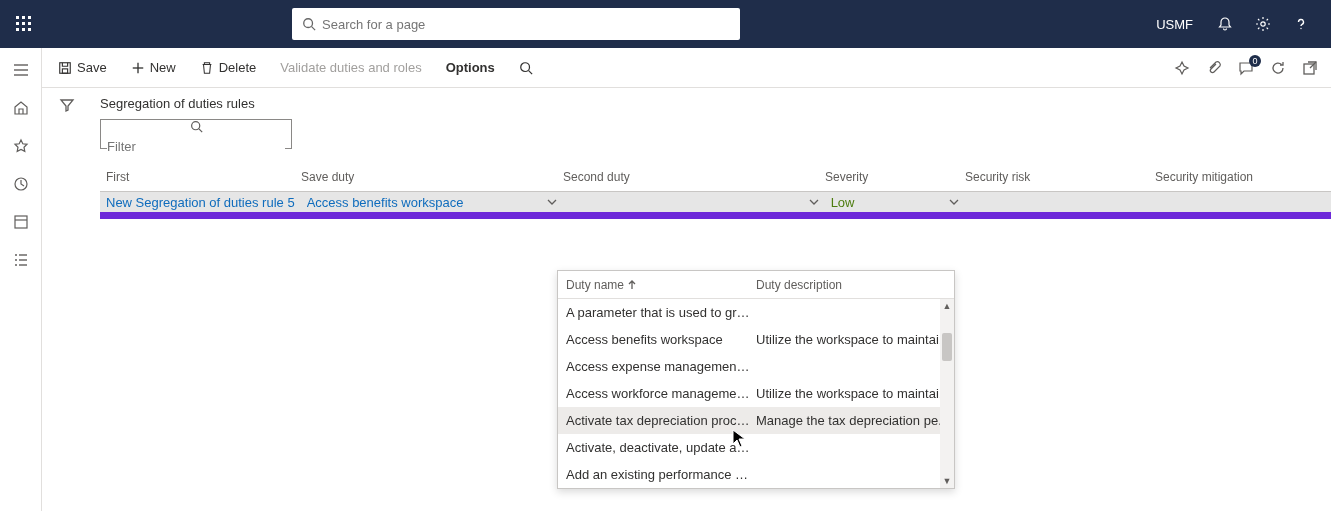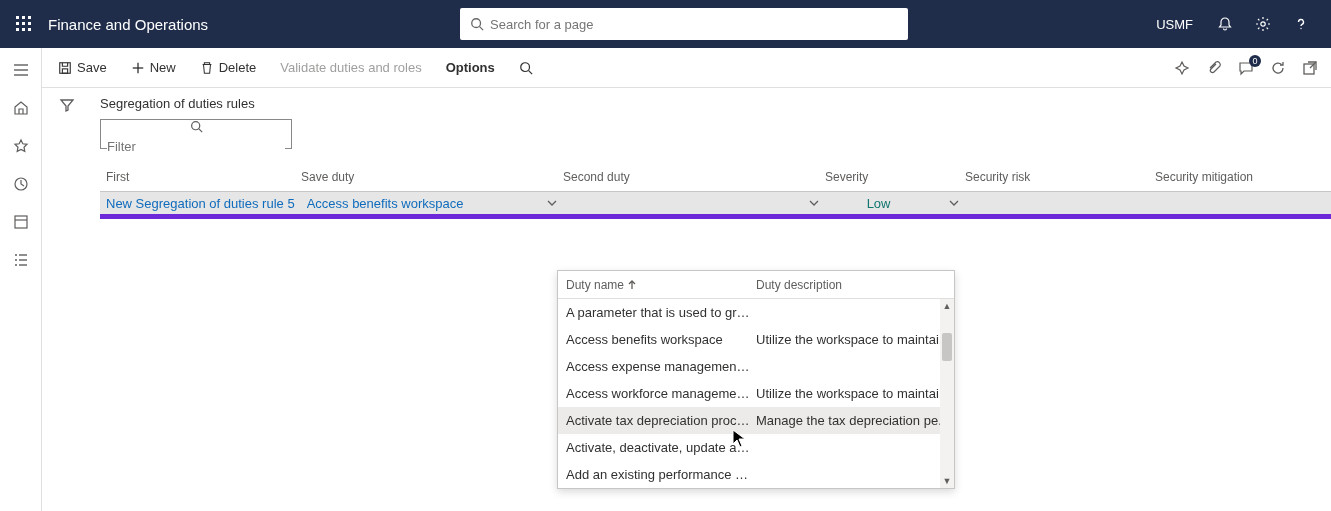--- a/index.html
+++ b/index.html
@@ -47,21 +47,21 @@
   .page-title { font-size: 13px; color:#323130; margin-bottom: 8px; }
 
   .filter-input { width: 192px; height: 30px; border:1px solid #8a8886; display:flex; align-items:center; padding:0 6px; gap:6px;flex-direction:column; }
   .filter-input input { border:none; outline:none; width:100%; font-size:13px; font-style: normal; }
   .filter-input .mag { color:#605e5c; display:flex;}
 
   
   .grid { margin-top: 14px; }
   .grid-header { display:flex; height: 28px; align-items:center; color:#605e5c; font-size:12px; }
   .grid-header .col, .grid-row .col { padding: 0 6px; display:flex; align-items:center; }
-  .grid-row { display:flex; height: 28px; background:#e6e6e6; border-top:1px solid #c8c6c4; border-bottom:5px solid #6d28d9; }
+  .grid-row { display:flex; height: 28px; background:#e6e6e6; border-top:1px solid #c8c6c4; border-bottom:7px solid #6d28d9; }
   .grid-row .cell-input { color:#0f6cbd; font-size:13px; width:100%; overflow:hidden; text-overflow:ellipsis; white-space:nowrap; }
   .col.name   { flex: 0 0 195px; }
   .col.first  { flex: 0 0 262px; position:relative; }
   .col.second { flex: 0 0 262px; position:relative; }
   .col.sev    { flex: 0 0 140px; position:relative; }
   .col.risk   { flex: 0 0 190px; }
   .col.mit    { flex: 1; }
   .chev { position:absolute; right:6px; color:#605e5c; display:flex; }
 
   
@@ -94,21 +94,20 @@
         <rect x="6" y="0" width="3" height="3"></rect>
         <rect x="12" y="0" width="3" height="3"></rect>
         <rect x="0" y="6" width="3" height="3"></rect>
         <rect x="6" y="6" width="3" height="3"></rect>
         <rect x="12" y="6" width="3" height="3"></rect>
         <rect x="0" y="12" width="3" height="3"></rect>
         <rect x="6" y="12" width="3" height="3"></rect>
         <rect x="12" y="12" width="3" height="3"></rect>
       </svg>
   </div>
-  <div class="app-title">Finance and Operations</div>
   <div class="spacer-left"></div>
   <div class="search-wrap">
     <div class="search-box">
       <span class="mag">
         <svg width="14" height="14" viewBox="0 0 16 16" fill="none" stroke="#666" stroke-width="1.5">
             <circle cx="7" cy="7" r="5"></circle>
             <line x1="11" y1="11" x2="15" y2="15"></line>
           </svg>
       </span>
       <input type="text" placeholder="Search for a page" style="">
@@ -300,21 +299,21 @@
             </div>
             <div class="col second">
               <span class="cell-input"></span>
               <span class="chev">
                 <svg width="10" height="10" viewBox="0 0 10 10" fill="none" stroke="currentColor" stroke-width="1.3">
                     <path d="M1 3l4 4 4-4"></path>
                   </svg>
               </span>
             </div>
             <div class="col sev">
-              <span class="cell-input" style="color:#0f766e;margin-left:36px;">Low</span>
+              <span class="cell-input" style="color:#4d7c0f;">Low</span>
               <span class="chev">
                 <svg width="10" height="10" viewBox="0 0 10 10" fill="none" stroke="currentColor" stroke-width="1.3">
                     <path d="M1 3l4 4 4-4"></path>
                   </svg>
               </span>
             </div>
             <div class="col risk">
                 <span class="cell-input"></span>
               </div>
             <div class="col mit">

